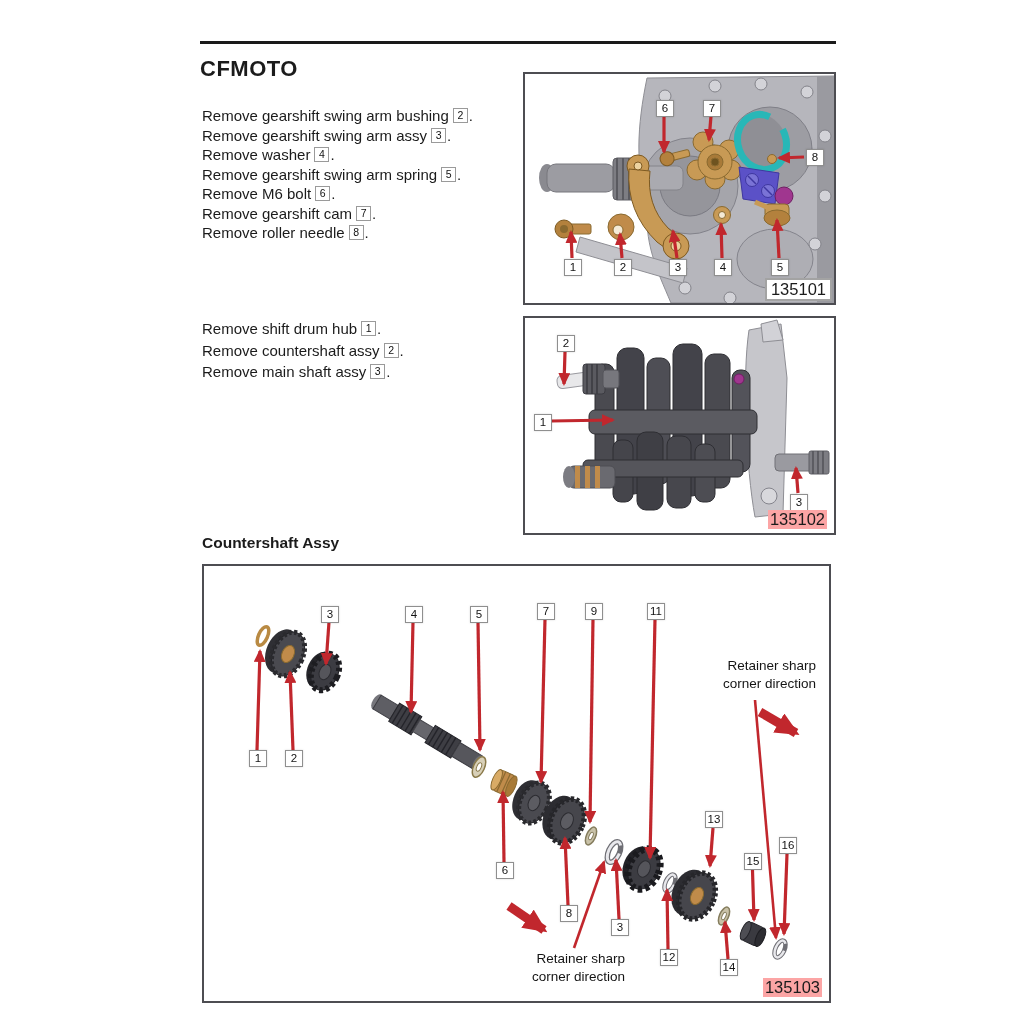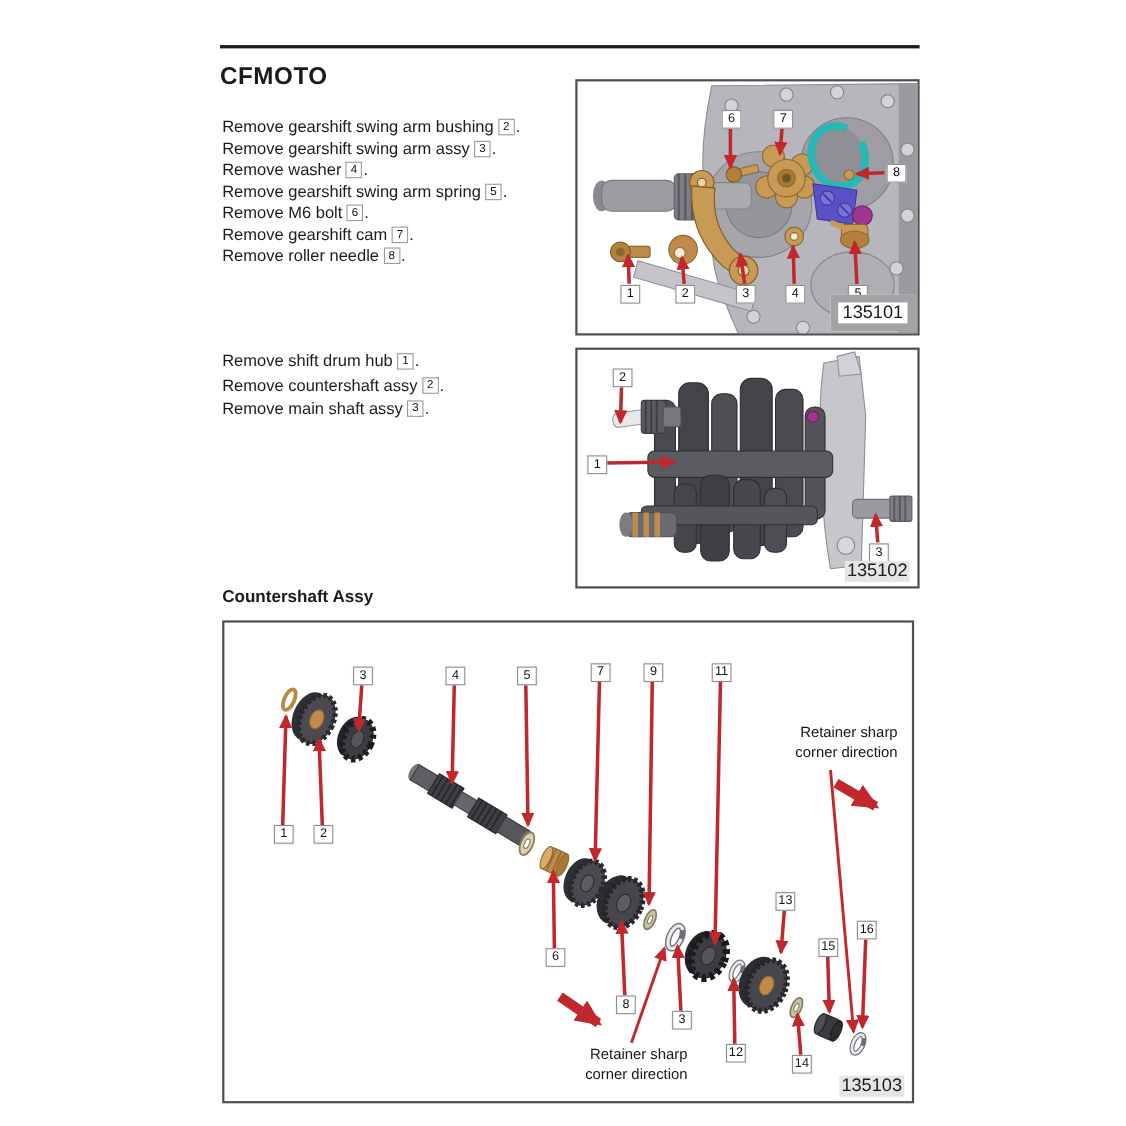--- a/index.html
+++ b/index.html
@@ -25,24 +25,24 @@
   .fig1{left:523px;top:72px;width:313px;height:233px;}
   .fig2{left:523px;top:316px;width:313px;height:219px;}
   .fig3{left:202px;top:564px;width:629px;height:439px;}
 
   .co{
     position:absolute;width:16px;height:15px;background:#fff;border:1px solid #8f8f8f;
     font-size:11.5px;line-height:15px;text-align:center;color:#141414;z-index:5;
     box-shadow:0 0 2px rgba(0,0,0,.15);
   }
   .figlabel-box{
-    position:absolute;right:2px;bottom:2px;border:7px solid #a3a3a3;background:#fff;
+    position:absolute;right:2px;bottom:2px;border:2px solid #a3a3a3;background:#fff;
     padding:0 4px;font-size:16.5px;z-index:6;
   }
-  .figlabel{position:absolute;right:7px;bottom:4px;font-size:16.5px;z-index:6;background:#e5e5e5;padding:0 2px;margin-top:23px;}
+  .figlabel{position:absolute;right:7px;bottom:4px;font-size:16.5px;z-index:6;background:#fca5a5;padding:0 2px;margin-top:23px;}
   .note{
     position:absolute;font-size:13.5px;line-height:17.5px;text-align:right;color:#151515;z-index:4;
   }
 </style>
 </head>
 <body>
 
 <svg width="0" height="0" style="position:absolute">
   <defs>
     <marker id="ah" markerUnits="userSpaceOnUse" markerWidth="13" markerHeight="12" refX="11" refY="6" orient="auto">

